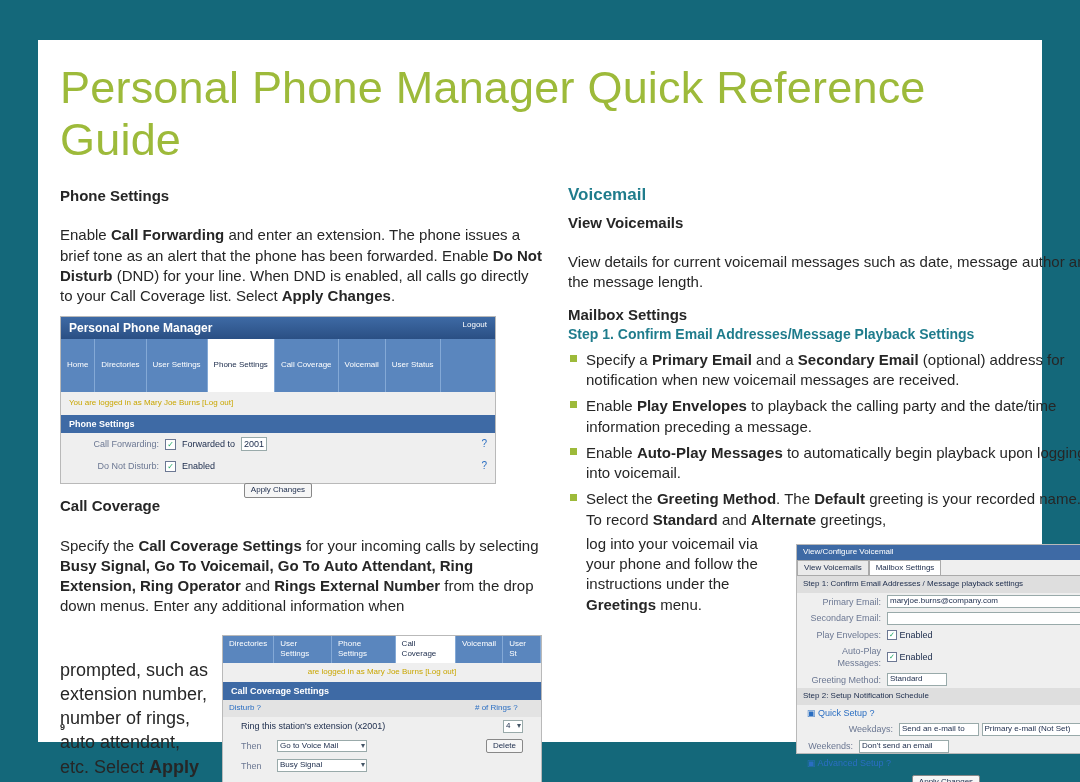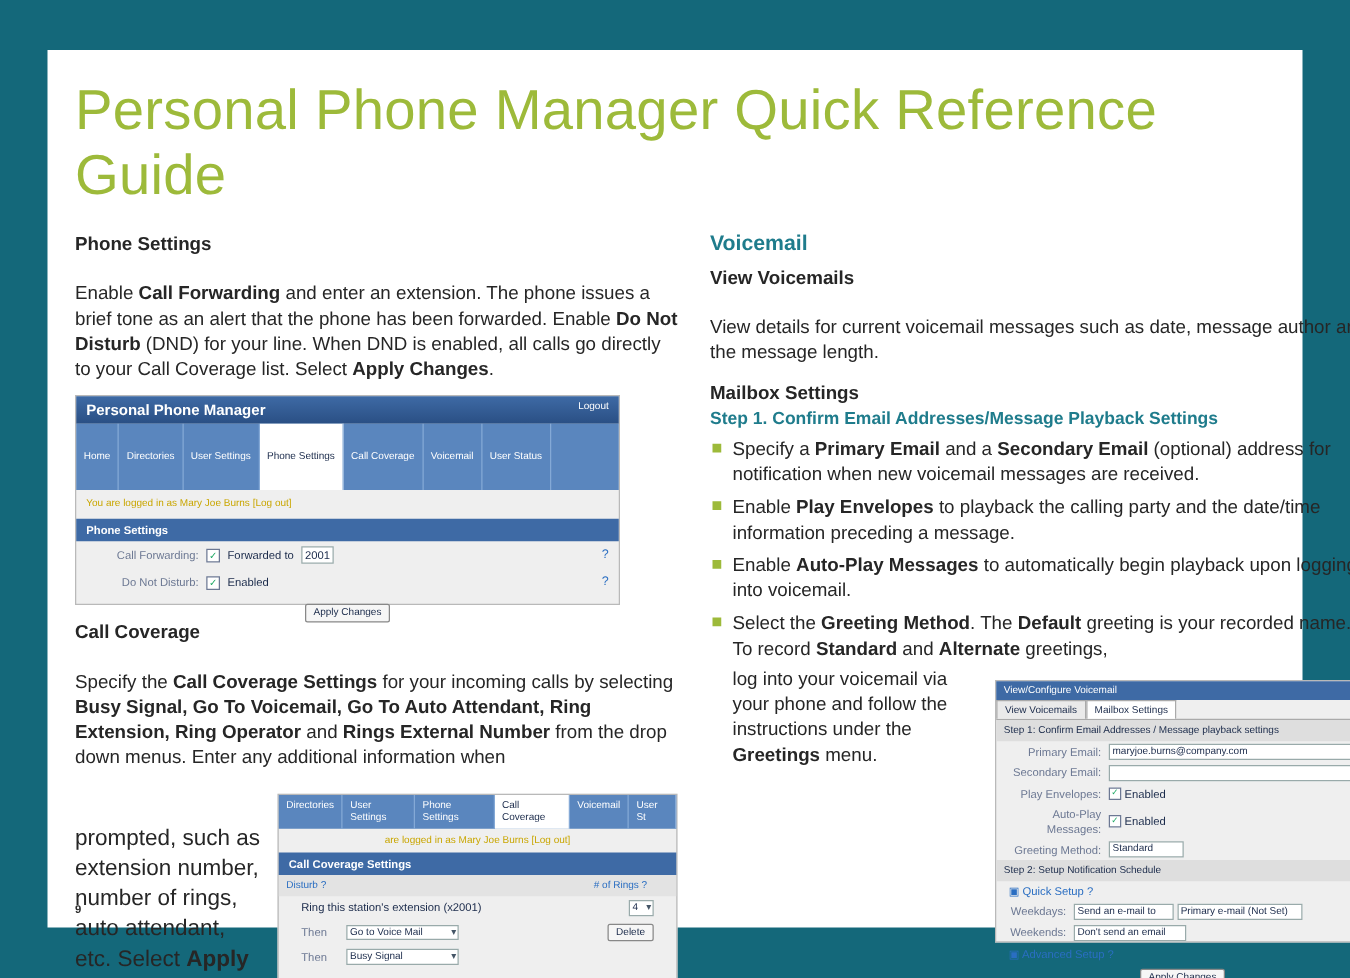--- a/index.html
+++ b/index.html
@@ -251,21 +251,21 @@
               </div>
               <div class="mrow">
                 <span class="mlbl">Greeting Method:</span>
                 <span class="sel" style="width:60px;border:1px solid #9aa;background:#fff;padding:0 10px 0 2px;font-size:8px;position:relative;">Standard</span>
               </div>
               <div class="step">Step 2: Setup Notification Schedule</div>
               <div class="mrow">
                 <span class="link" style="padding-left:4px;">▣ <span>Quick Setup</span> <span>?</span></span>
               </div>
               <div class="mrow">
-                <span class="mlbl" style="width:56px;">Weekdays:</span>
+                <span class="mlbl" style="width:56px;margin-left:40px;">Weekdays:</span>
                 <span class="sel" style="width:80px;border:1px solid #9aa;background:#fff;padding:0 10px 0 2px;font-size:8px;position:relative;">Send an e-mail to</span>&nbsp;
                 <span class="sel" style="width:100px;border:1px solid #9aa;background:#fff;padding:0 10px 0 2px;font-size:8px;position:relative;">Primary e-mail (Not Set)</span>
               </div>
               <div class="mrow">
                 <span class="mlbl" style="width:56px;">Weekends:</span>
                 <span class="sel" style="width:90px;border:1px solid #9aa;background:#fff;padding:0 10px 0 2px;font-size:8px;position:relative;">Don't send an email</span>
               </div>
               <div class="mrow">
                 <span class="link" style="padding-left:4px;">▣ <span>Advanced Setup</span> <span>?</span></span>
               </div>

